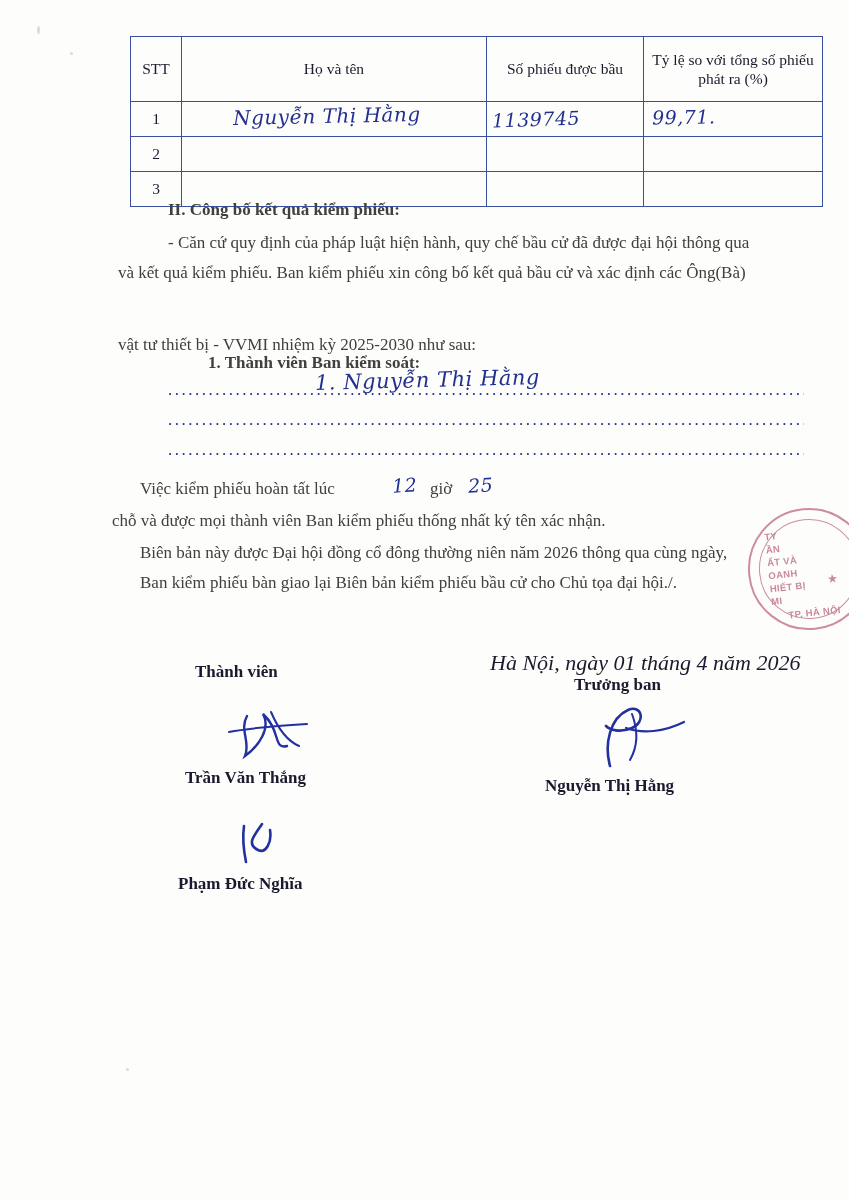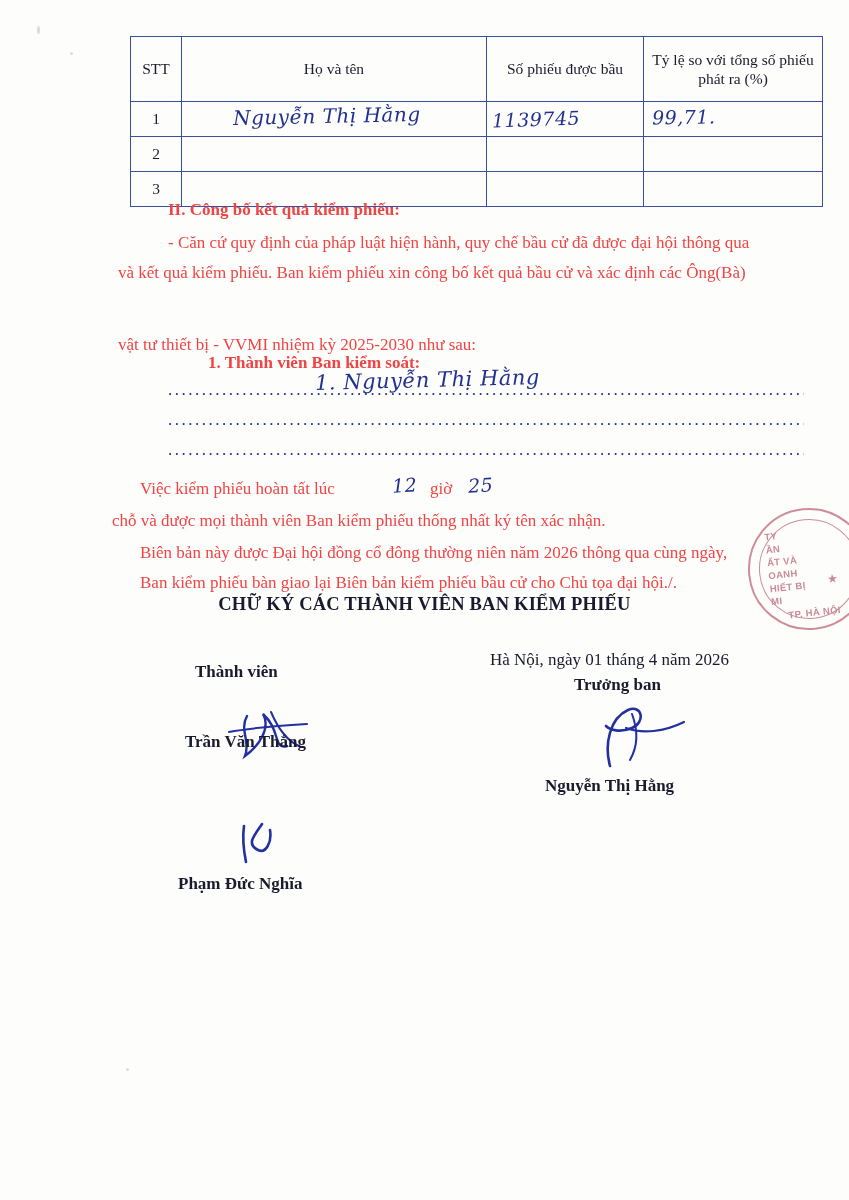--- a/index.html
+++ b/index.html
@@ -89,21 +89,21 @@
     top: 106px;
     transform: rotate(-1deg);
     font-size: 19px;
   }
 
   
   .txt {
     position: absolute;
     font-size: 17px;
     line-height: 1.0;
-    color: #ef4444;
+    color: #404040;
     white-space: nowrap;
   }
   .b { font-weight: bold; }
 
   
   .dots {
     position: absolute;
     font-size: 17px;
     color: #22318f;
     letter-spacing: 2.5px;
@@ -185,21 +185,22 @@
   }
   .sig-label {
     position: absolute;
     font-size: 17px;
     font-weight: bold;
     text-align: center;
     white-space: nowrap;
   }
   .place-date {
     position: absolute;
-    font-size: 17px;
+    font-size: 22px;
+    font-style: italic;
     white-space: nowrap;
   }
   .sig-mark {
     position: absolute;
     color: #2230a0;
   }
 </style>
 </head>
 <body>
 
@@ -274,33 +275,32 @@
       <div>ẦN</div>
       <div>ẤT VÀ</div>
       <div>OANH</div>
       <div>HIẾT BỊ</div>
       <div>MI</div>
     </div>
     <div class="stamp-star">★</div>
     <div class="stamp-txt" style="top:96px; left:8px; width:104px; text-align:center;">TP. HÀ NỘI</div>
   </div>
 
-  <div class="center-title" style="top:594px;">CHỮ KÝ CÁC THÀNH VIÊN BAN KIỂM PHIẾU</div>
 
   <div class="place-date" style="left:490px; top:650px;">Hà Nội, ngày 01 tháng 4 năm 2026</div>
 
   <div class="sig-label" style="left:195px; top:662px;">Thành viên</div>
   <div class="sig-label" style="left:574px; top:675px;">Trưởng ban</div>
 
   <svg class="sig-mark" style="left:215px; top:706px;" width="120" height="60" viewBox="0 0 120 60" fill="none">
     <path d="M14 26 C34 22, 60 20, 92 18" stroke="#2230a0" stroke-width="2" stroke-linecap="round"></path>
     <path d="M32 10 C24 24, 36 36, 30 50 C44 40, 56 22, 48 8 C66 24, 58 44, 72 40" stroke="#2230a0" stroke-width="2.4" stroke-linecap="round"></path>
     <path d="M56 6 C62 20, 70 34, 84 40" stroke="#2230a0" stroke-width="2" stroke-linecap="round"></path>
   </svg>
-  <div class="sig-label" style="left:185px; top:732px;text-align:right;">Trần Văn Thắng</div>
+  <div class="sig-label" style="left:185px; top:768px;text-align:right;">Trần Văn Thắng</div>
 
   <svg class="sig-mark" style="left:228px; top:820px;" width="80" height="46" viewBox="0 0 80 46" fill="none">
     <path d="M16 6 C14 20, 16 32, 18 42" stroke="#2230a0" stroke-width="2.6" stroke-linecap="round"></path>
     <path d="M34 4 C26 16, 18 24, 30 30 C38 34, 44 22, 42 10" stroke="#2230a0" stroke-width="2.6" stroke-linecap="round"></path>
   </svg>
   <div class="sig-label" style="left:178px; top:874px;">Phạm Đức Nghĩa</div>
 
   <svg class="sig-mark" style="left:580px; top:700px;" width="130" height="72" viewBox="0 0 130 72" fill="none">
     <path d="M30 66 C24 44, 30 18, 48 10 C62 4, 66 22, 52 28 C40 33, 30 30, 26 26" stroke="#2230a0" stroke-width="2.6" stroke-linecap="round"></path>
     <path d="M46 28 C62 34, 84 32, 104 22" stroke="#2230a0" stroke-width="2.2" stroke-linecap="round"></path>

